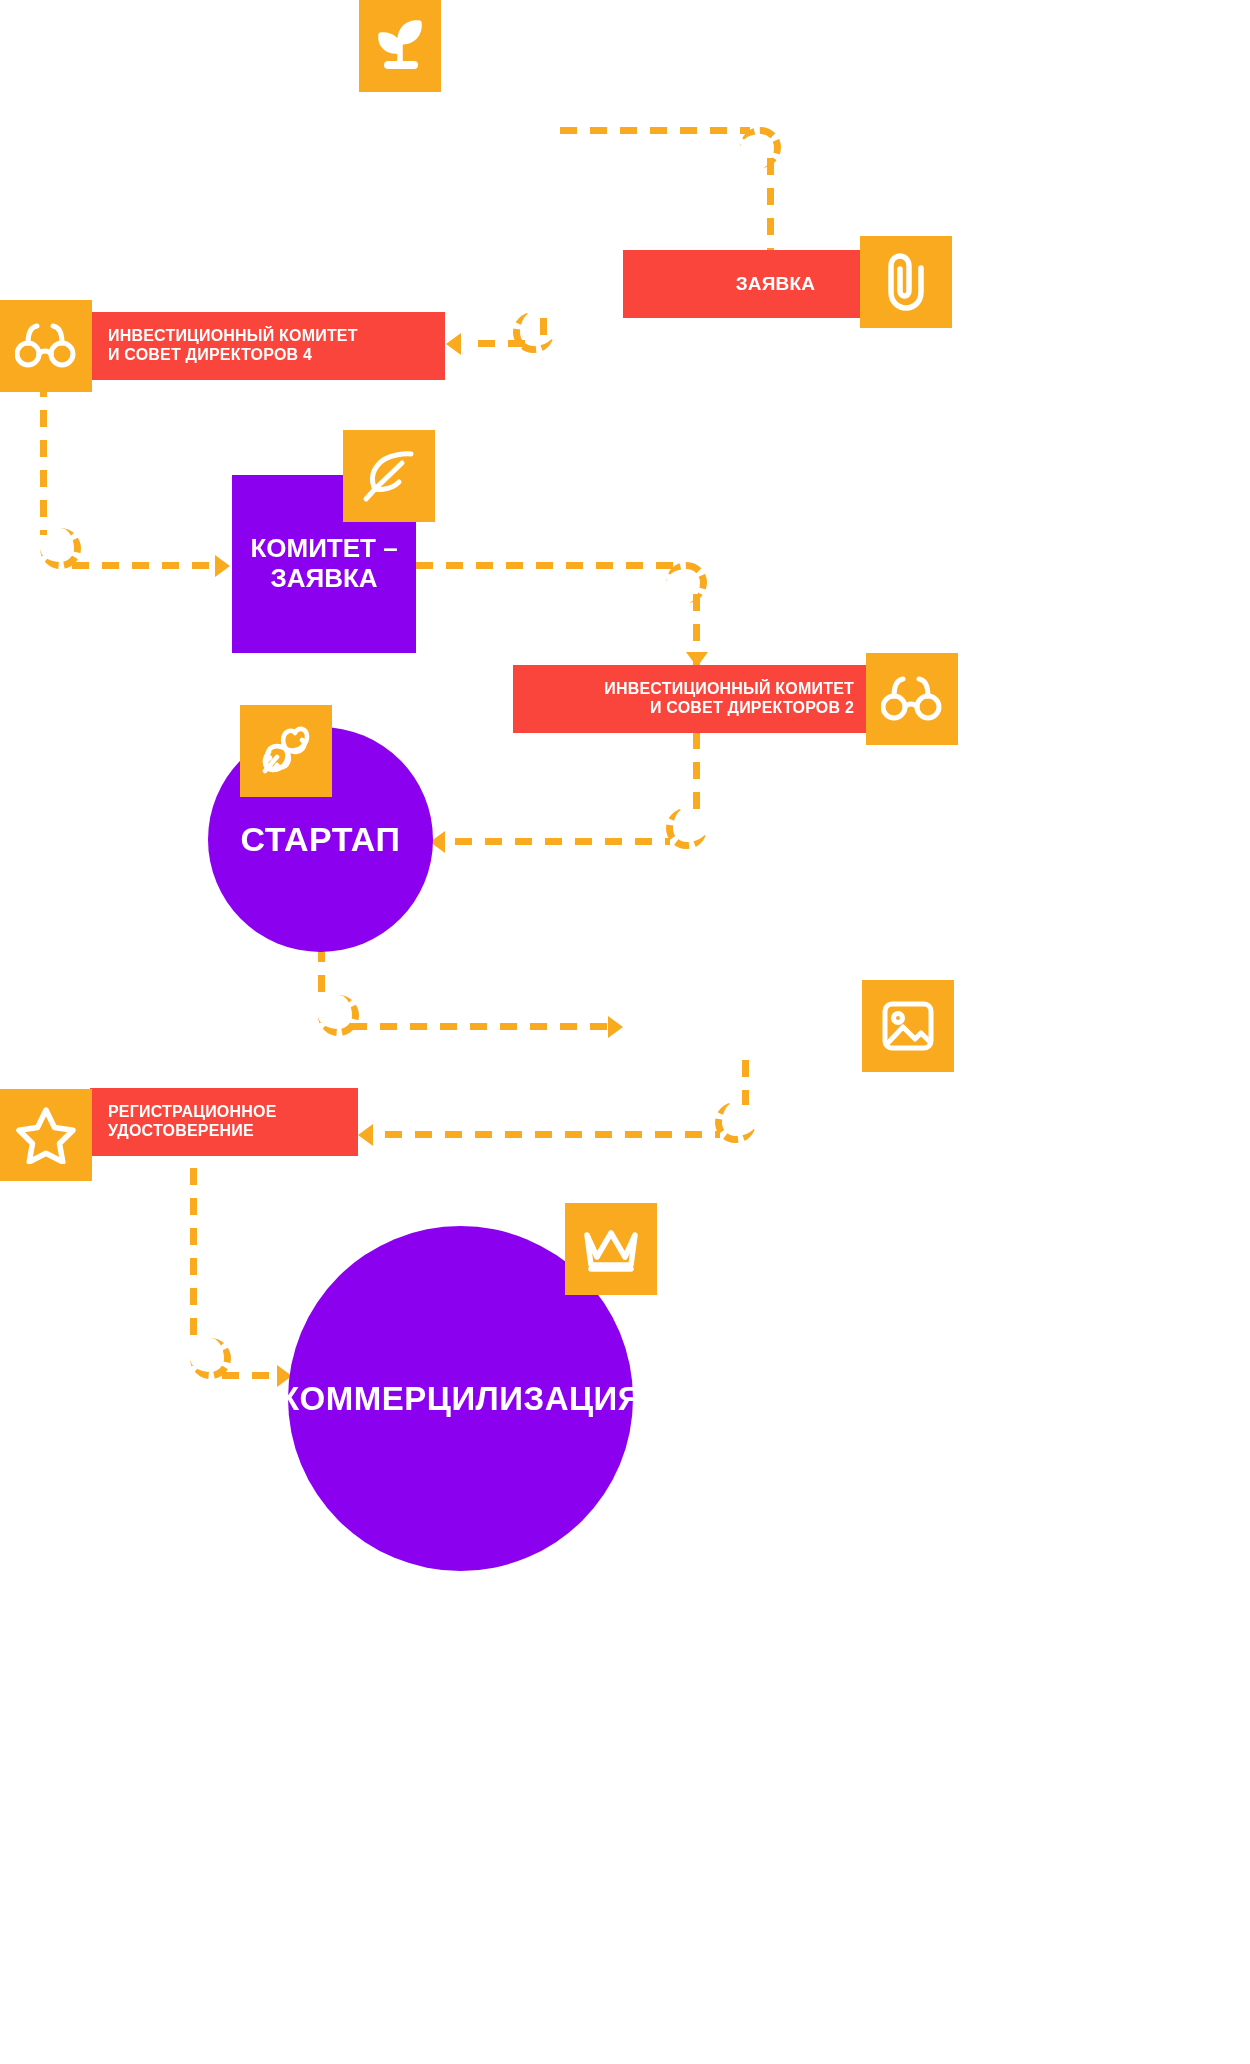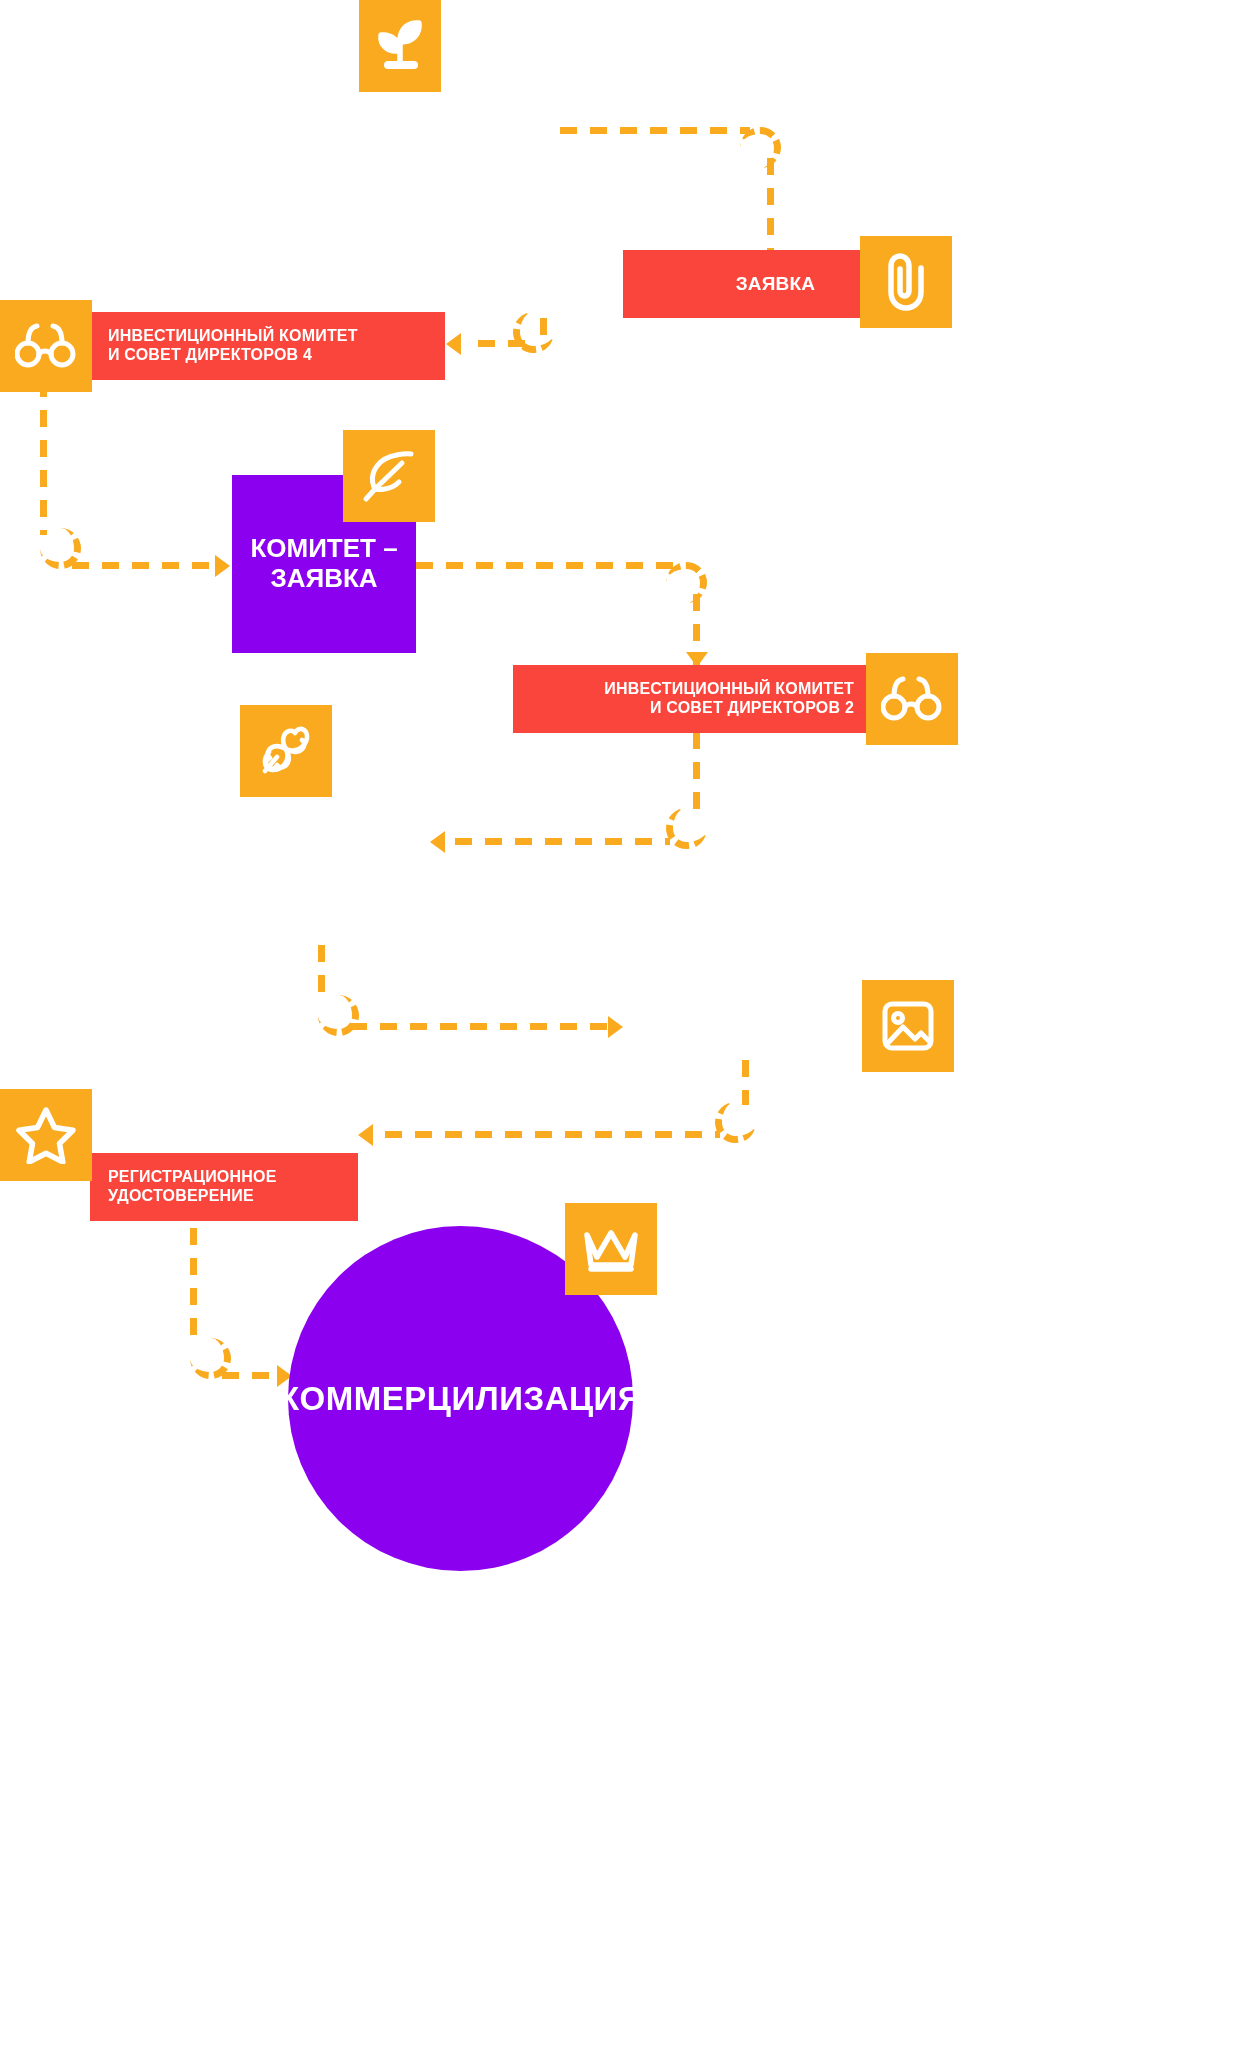--- a/index.html
+++ b/index.html
@@ -166,39 +166,42 @@
   <div class="icon-box" style="left:866px;top:653px;width:92px;height:92px;">
     <svg width="62" height="46" viewBox="0 0 62 46" fill="none" stroke="#ffffff" stroke-width="5" stroke-linecap="round" stroke-linejoin="round">
       <circle cx="13" cy="31" r="11"></circle>
       <circle cx="47" cy="31" r="11"></circle>
       <path d="M24 31 C27 27 33 27 36 31"></path>
       <path d="M13 20 C13 10 16 4 22 3"></path>
       <path d="M47 20 C47 10 44 4 38 3"></path>
     </svg>
   </div>
 
+  <div class="node circle" style="left:208px;top:727px;width:225px;height:225px;font-size:34px;">
+    <span>СТАРТАП</span>
+  </div>
   <div class="icon-box" style="left:240px;top:705px;width:92px;height:92px;">
     <svg width="58" height="58" viewBox="0 0 58 58" fill="none" stroke="#ffffff" stroke-width="4.6" stroke-linecap="round" stroke-linejoin="round">
       <path d="M29 27 C24 19 26 11 32 9 C36 8 38 11 38 11 C38 11 40 6 45 7 C51 9 52 17 46 24 C42 28 36 30 29 27 Z"></path>
       <path d="M29 27 C21 22 13 24 11 30 C10 34 13 36 13 36 C13 36 8 38 9 43 C11 49 19 50 26 44 C30 40 32 34 29 27 Z"></path>
       <path d="M29 27 C37 32 45 30 47 24 C48 20 45 18 45 18"></path>
       <path d="M29 27 C34 35 32 43 26 45 C22 46 20 43 20 43 C20 43 18 48 13 47 C7 45 6 37 12 30"></path>
       <path d="M20 35 L8 49"></path>
     </svg>
   </div>
 
   <div class="icon-box" style="left:862px;top:980px;width:92px;height:92px;">
     <svg width="56" height="54" viewBox="0 0 56 54" fill="none" stroke="#ffffff" stroke-width="5" stroke-linecap="round" stroke-linejoin="round">
       <rect x="5" y="5" width="46" height="44" rx="7"></rect>
       <circle cx="18" cy="19" r="4.5"></circle>
       <path d="M7 45 L23 28 L35 40 L41 34 L50 43"></path>
     </svg>
   </div>
 
-  <div class="node bar left" style="left:90px;top:1153px;width:268px;height:68px;font-size:16px;flex-direction:column;align-items:flex-start;justify-content:center;">
+  <div class="node bar left" style="left:90px;top:1088px;width:268px;height:68px;font-size:16px;flex-direction:column;align-items:flex-start;justify-content:center;">
     <span>РЕГИСТРАЦИОННОЕ</span>
     <span>УДОСТОВЕРЕНИЕ</span>
   </div>
   <div class="icon-box" style="left:0px;top:1089px;width:92px;height:92px;">
     <svg width="60" height="58" viewBox="0 0 60 58" fill="none" stroke="#ffffff" stroke-width="5.5" stroke-linecap="round" stroke-linejoin="round">
       <path d="M30 4 L38.5 21.5 L57 24.2 L43.5 37.5 L46.8 56 L30 47.2 L13.2 56 L16.5 37.5 L3 24.2 L21.5 21.5 Z"></path>
     </svg>
   </div>
 
   <div class="node circle" style="left:288px;top:1226px;width:345px;height:345px;font-size:33px;">

